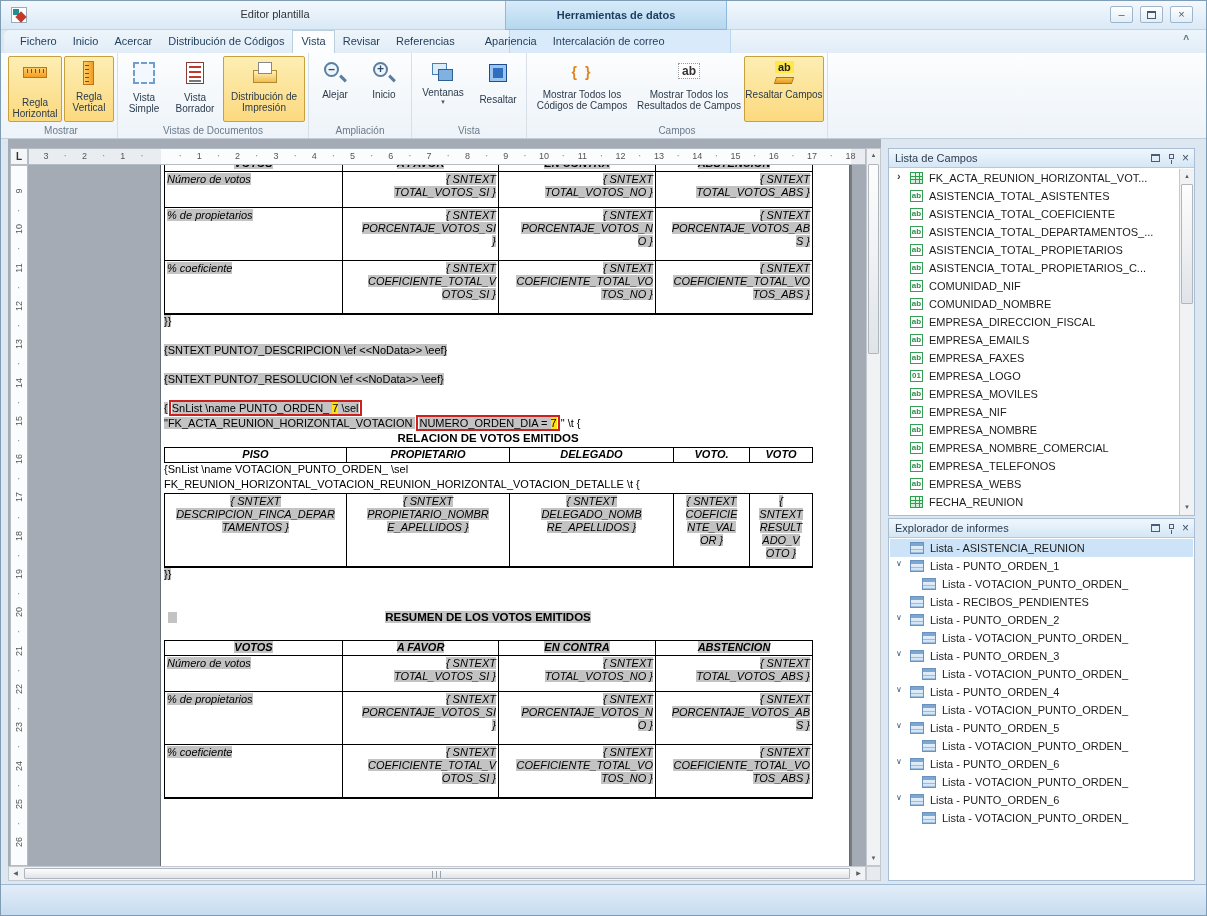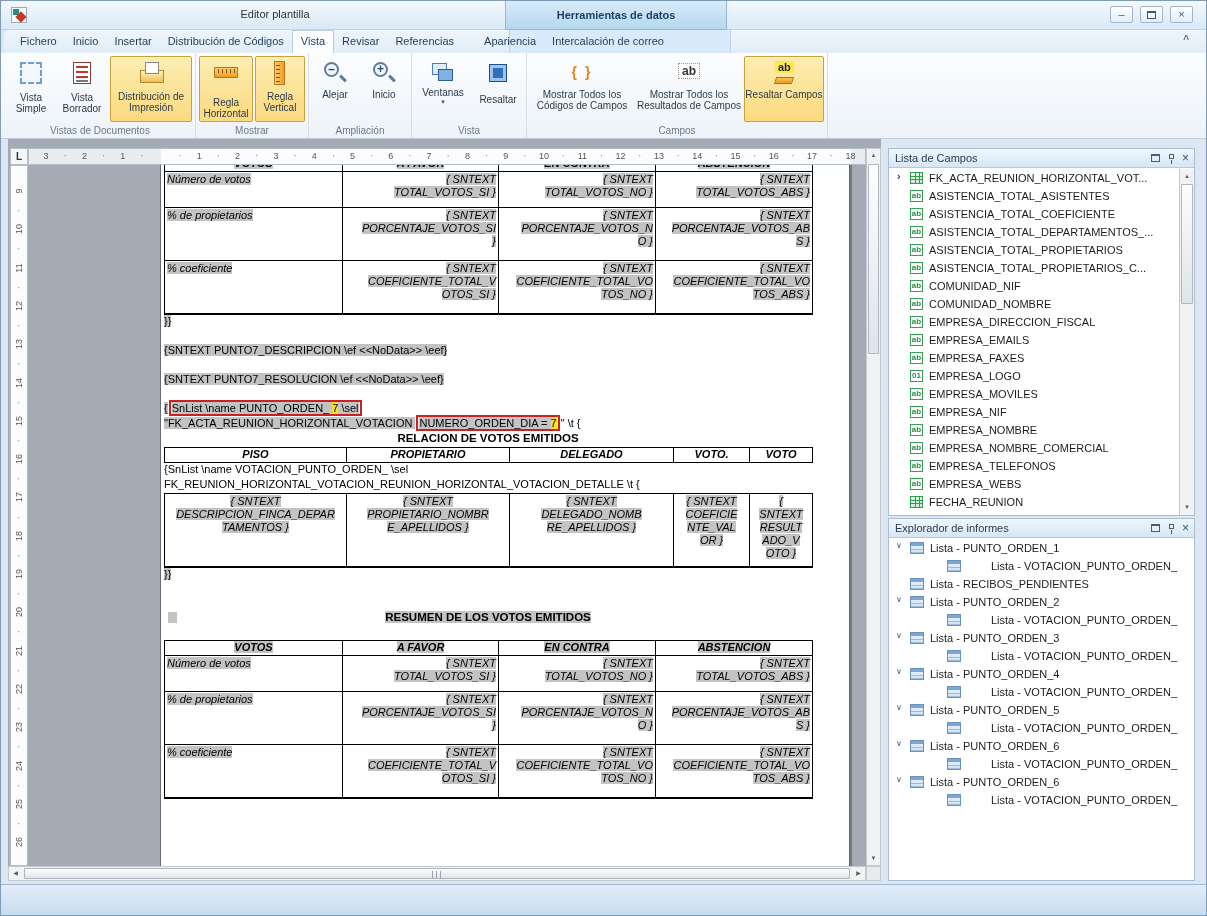--- a/index.html
+++ b/index.html
@@ -140,21 +140,21 @@
   .fic-ab{border:1px solid #35a053;color:#2c8f49;font-size:8px;font-weight:bold;text-align:center;line-height:10px;background:#fff;}
   .fic-table{border:1px solid #2f9e4e;background:linear-gradient(#eafbef,#c9eed2);position:relative;}
   .fic-table::before{content:"";position:absolute;left:0;right:0;top:3px;height:1px;background:#2f9e4e;box-shadow:0 3px 0 #2f9e4e;}
   .fic-table::after{content:"";position:absolute;top:0;bottom:0;left:4px;width:1px;background:#2f9e4e;box-shadow:4px 0 0 #2f9e4e;}
   .fsb{position:absolute;right:0;top:0;bottom:0;width:15px;background:#f0f2f4;border-left:1px solid #c3c9cf;}
   .fsb .sb-thumb{left:1px;top:15px;width:12px;height:120px;}
   .fsb .up{position:absolute;top:1px;left:0;width:14px;text-align:center;font-size:6px;color:#55606c;line-height:13px;}
   .fsb .down{position:absolute;bottom:1px;left:0;width:14px;text-align:center;font-size:6px;color:#55606c;line-height:13px;}
   .eitem{height:18px;display:flex;align-items:center;padding-left:20px;font-size:11px;color:#1c1c1c;
     white-space:nowrap;position:relative;}
-  .eitem.lv1{padding-left:57px;gap:24px;}
+  .eitem.lv1{padding-left:32px;}
   .eitem.sel{background:#cde3f7;}
   .eitem .chev{position:absolute;left:6px;top:2px;font-size:8px;color:#3c5a78;}
   .eicon{width:14px;height:12px;border:1px solid #6a92bd;background:linear-gradient(#eaf2fb,#cfe2f4);
     position:relative;margin-right:6px;flex:none;}
   .eicon::before{content:"";position:absolute;left:0;right:0;top:0;height:3px;background:#7aa7d4;}
   .eicon::after{content:"";position:absolute;left:0;right:0;top:6px;height:1px;background:#9cbede;box-shadow:0 3px 0 #9cbede;}
 
   
   #statusbar{position:absolute;left:0;top:884px;width:1207px;height:32px;
     background:linear-gradient(#e2edf8,#c6dbef);border-top:1px solid #9db9d4;}
@@ -178,35 +178,56 @@
       </div>
     <div class="wbtn">×</div>
   </div>
 </div>
 
 <div id="tabrow">
   <div id="context-zone"></div>
   <div id="tabs">
       <div class="tab">Fichero</div>
       <div class="tab">Inicio</div>
-      <div class="tab">Insertar</div>
+      <div class="tab">Acercar</div>
       <div class="tab">Distribución de Códigos</div>
       <div class="tab active">Vista</div>
       <div class="tab">Revisar</div>
       <div class="tab">Referencias</div>
       <div class="tab ctx-first">Apariencia</div>
       <div class="tab">Intercalación de correo</div>
     </div>
   <div id="ribbon-collapse">^</div>
 </div>
 
 <div id="ribbon">
   <div id="ribbon-inner">
       <div class="rgroup">
         <div class="rbuttons">
+          <div class="rbtn on" style="width:54px">
+            <span>
+              <div class="icd">
+                <div class="ic-hruler"></div>
+              </div>
+            </span>
+            <span class="lbl">Regla Horizontal</span>
+          </div>
+          <div class="rbtn on" style="width:50px">
+            <span>
+              <div class="icd">
+                <div class="ic-vruler"></div>
+              </div>
+            </span>
+            <span class="lbl">Regla Vertical</span>
+          </div>
+        </div>
+        <div class="glabel">Mostrar</div>
+      </div>
+      <div class="rgroup">
+        <div class="rbuttons">
           <div class="rbtn" style="width:46px">
             <span>
               <div class="icd">
                 <div class="ic-simple"></div>
               </div>
             </span>
             <span class="lbl">Vista Simple</span>
           </div>
           <div class="rbtn" style="width:52px">
             <span>
@@ -219,41 +240,20 @@
           <div class="rbtn on" style="width:82px">
             <span>
               <div class="icd">
                 <div class="ic-print"></div>
               </div>
             </span>
             <span class="lbl">Distribución de Impresión</span>
           </div>
         </div>
         <div class="glabel">Vistas de Documentos</div>
-      </div>
-      <div class="rgroup">
-        <div class="rbuttons">
-          <div class="rbtn on" style="width:54px">
-            <span>
-              <div class="icd">
-                <div class="ic-hruler"></div>
-              </div>
-            </span>
-            <span class="lbl">Regla Horizontal</span>
-          </div>
-          <div class="rbtn on" style="width:50px">
-            <span>
-              <div class="icd">
-                <div class="ic-vruler"></div>
-              </div>
-            </span>
-            <span class="lbl">Regla Vertical</span>
-          </div>
-        </div>
-        <div class="glabel">Mostrar</div>
       </div>
       <div class="rgroup">
         <div class="rbuttons">
           <div class="rbtn" style="width:46px">
             <span>
               <div class="icd ic-zoom">
                 <span class="lens"></span>
                 <span class="handle"></span>
                 <span class="sign">–</span>
               </div>
@@ -688,20 +688,24 @@
 
 <div id="explorer" class="panel">
   <div class="phdr">
     <span>Explorador de informes</span>
     <span class="sp"></span>
     <span class="ph-max"></span>
     <span class="ph-pin"></span>
     <span class="ph-close">×</span>
   </div>
   <div class="plist" id="explorer-items">
+      <div class="eitem lv0 sel">
+        <span class="eicon"></span>
+        <span>Lista - ASISTENCIA_REUNION</span>
+      </div>
       <div class="eitem lv0">
         <span class="chev">∨</span>
         <span class="eicon"></span>
         <span>Lista - PUNTO_ORDEN_1</span>
       </div>
       <div class="eitem lv1">
         <span class="eicon"></span>
         <span>Lista - VOTACION_PUNTO_ORDEN_</span>
       </div>
       <div class="eitem lv0">

